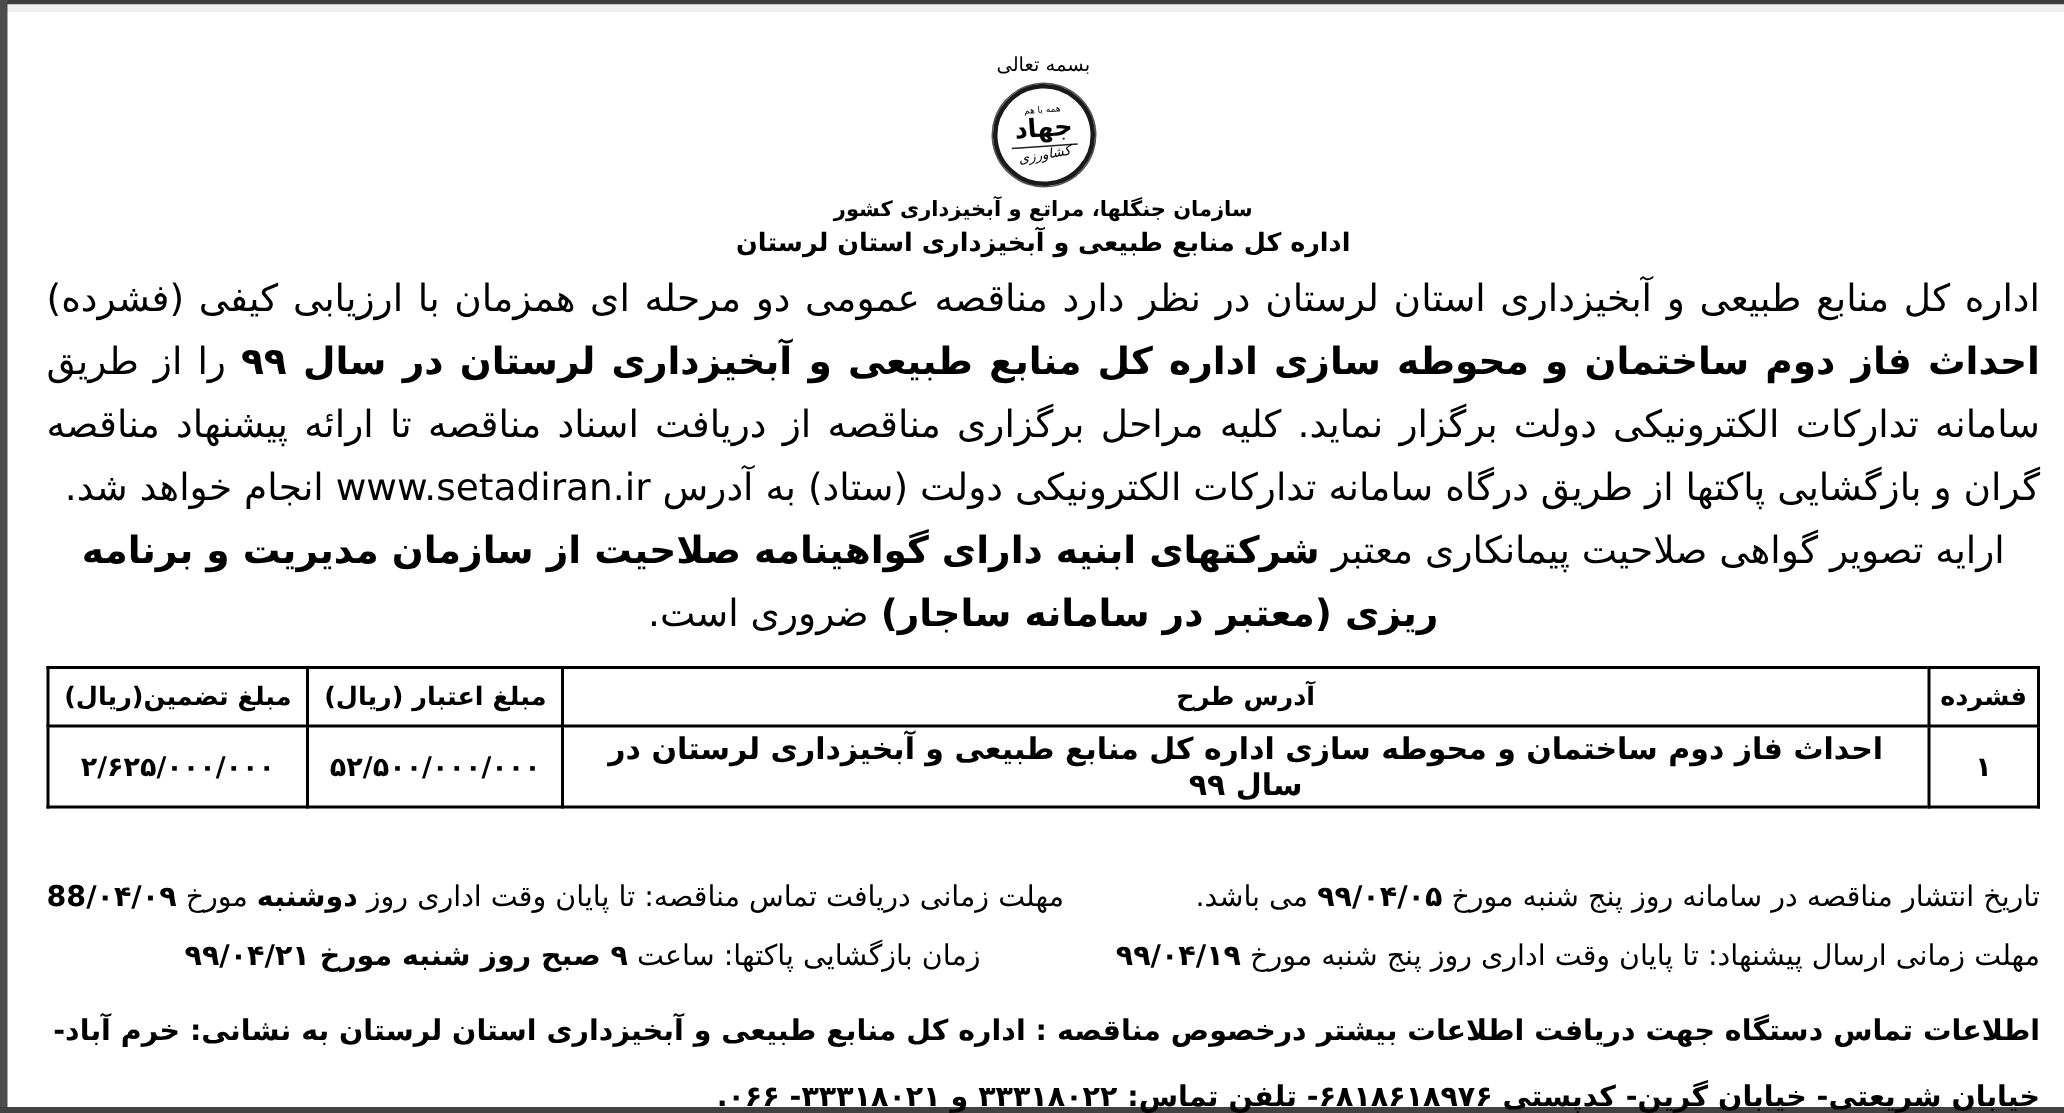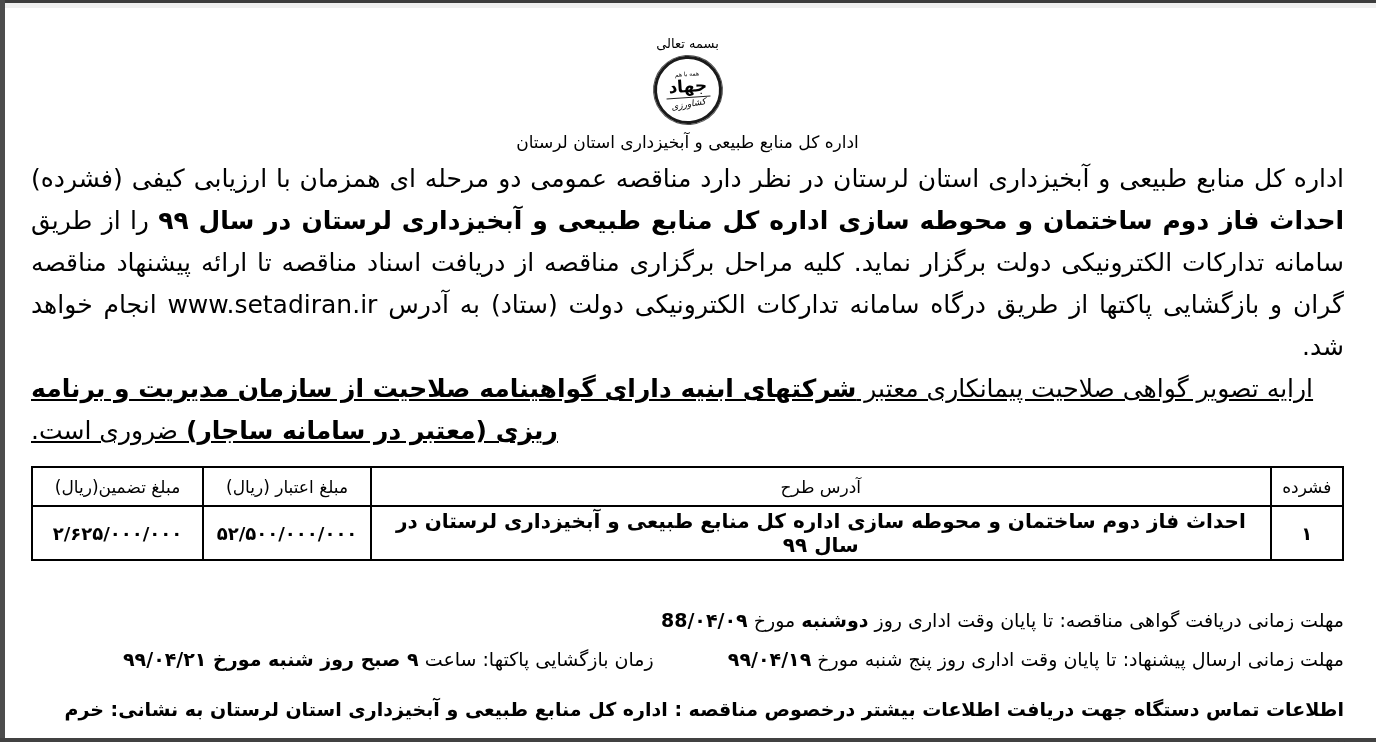--- a/index.html
+++ b/index.html
@@ -4,41 +4,41 @@
 <style>
   html,body{margin:0;padding:0;background:#fff;}
   body{width:1376px;height:742px;position:relative;overflow:hidden;
        font-family:"DejaVu Sans",sans-serif;color:#000;}
   .page{position:absolute;inset:0;background:#fff;}
   .edge-top{position:absolute;top:0;left:0;right:0;height:3px;background:#3d3d3d;}
   .edge-top-light{position:absolute;top:3px;left:0;right:0;height:5px;background:#f0f0f0;}
   .edge-left{position:absolute;top:0;bottom:0;left:0;width:5px;background:#4c4c4c;}
   .edge-bottom{position:absolute;bottom:0;left:0;right:0;height:4px;background:#414141;}
   .content{position:absolute;top:8px;left:5px;right:0;bottom:4px;
-           padding:28px 32px 0 26px;direction:rtl;}
+           padding:28px 16px 0 26px;direction:rtl;}
   
   .header-block{display:flex;flex-direction:column;align-items:center;text-align:center;}
   .bismillah{font-size:13px;margin-bottom:5px;}
   .logo{width:62px;height:62px;border:3px solid #1a1a1a;border-radius:50%;
         box-shadow:0 0 0 1px #555;display:flex;flex-direction:column;align-items:center;
         justify-content:center;line-height:1;margin-bottom:8px;transform:rotate(-4deg);}
   .logo-slogan{font-size:6px;letter-spacing:1px;margin-bottom:1px;}
   .logo-main{font-size:17px;font-weight:bold;border-bottom:1px solid #222;padding:0 3px 2px 3px;}
   .logo-sub{font-size:9px;font-style:italic;transform:rotate(-6deg);margin-top:2px;}
   .org1{font-size:14px;font-weight:bold;margin-bottom:4px;}
-  .org2{font-size:17px;font-weight:normal;}
+  .org2{font-size:17px;font-weight:bold;}
   .title{font-size:22px;font-weight:bold;margin:12px 0 6px 0;}
   
   .body-par{font-size:25px;line-height:42px;margin:6px 0 0 0;text-align:justify;}
-  .body-par.single{text-align:left;margin-top:0;text-decoration:underline;}
+  .body-par.single{text-align:center;margin-top:0;}
   .b{font-weight:bold;}
   
   table.main{border-collapse:collapse;width:100%;margin-top:14px;}
   table.main td,table.main th{border:2px solid #000;text-align:center;vertical-align:middle;}
-  th.h{font-size:17px;font-weight:normal;height:33px;padding:2px 6px;}
+  th.h{font-size:17px;font-weight:bold;height:33px;padding:2px 6px;}
   td.c{font-size:18px;font-weight:bold;height:44px;padding:2px 8px;}
   td.project{font-size:20px;}
   col.c-row{width:72px;} col.c-title{width:894px;} col.c-credit{width:167px;} col.c-guar{width:170px;}
   
   .sched{margin-top:48px;font-size:19px;}
   .sched-row{display:flex;justify-content:space-between;align-items:baseline;margin-bottom:17px;}
   .sched-row .right-chunk{white-space:nowrap;}
   .sched-row .left-chunk{white-space:nowrap;}
   .sched-row.second .left-chunk{margin-left:92px;}
   .contact{font-size:19px;font-weight:bold;line-height:44px;margin-top:4px;text-align:right;}
@@ -54,20 +54,21 @@
 
   <div class="content">
 
     <div class="header-block">
       <div class="bismillah">بسمه تعالی</div>
       <div class="logo">
         <div class="logo-slogan">همه با هم</div>
         <div class="logo-main">جهاد</div>
         <div class="logo-sub">کشاورزی</div>
       </div>
+      <div class="org1">سازمان جنگلها، مراتع و آبخیزداری کشور</div>
       <div class="org2">اداره کل منابع طبیعی و آبخیزداری استان لرستان</div>
     </div>
 
     <p class="body-par"><span>اداره کل منابع طبیعی و آبخیزداری استان لرستان در نظر دارد مناقصه عمومی دو مرحله ای همزمان با ارزیابی کیفی (فشرده) </span><span class="b">احداث فاز دوم ساختمان و محوطه سازی اداره کل منابع طبیعی و آبخیزداری لرستان در سال ۹۹</span><span> را از طریق سامانه تدارکات الکترونیکی دولت برگزار نماید. کلیه مراحل برگزاری مناقصه از دریافت اسناد مناقصه تا ارائه پیشنهاد مناقصه گران و بازگشایی پاکتها از طریق درگاه سامانه تدارکات الکترونیکی دولت (ستاد) به آدرس </span><span>www.setadiran.ir</span><span> انجام خواهد شد.</span></p>
 
     <p class="body-par single"><span>ارایه تصویر گواهی صلاحیت پیمانکاری معتبر </span><span class="b">شرکتهای ابنیه دارای گواهینامه صلاحیت از سازمان مدیریت و برنامه ریزی (معتبر در سامانه ساجار)</span><span> ضروری است.</span></p>
 
     <table class="main" dir="rtl">
       <colgroup>
         <col class="c-row">
@@ -88,21 +89,22 @@
           <td class="c">۱</td>
           <td class="c project">احداث فاز دوم ساختمان و محوطه سازی اداره کل منابع طبیعی و آبخیزداری لرستان در سال ۹۹</td>
           <td class="c">۵۲/۵۰۰/۰۰۰/۰۰۰</td>
           <td class="c">۲/۶۲۵/۰۰۰/۰۰۰</td>
         </tr>
       </tbody>
     </table>
 
     <div class="sched">
       <div class="sched-row">
-        <span class="left-chunk"><span>مهلت زمانی دریافت گواهی مناقصه: تا پایان وقت اداری روز </span><span class="b">دوشنبه</span><span> مورخ </span><span class="b">88/۰۴/۰۹</span></span>
+        <span class="right-chunk"><span>تاریخ انتشار مناقصه در سامانه روز پنج شنبه مورخ </span><span class="b">۹۹/۰۴/۰۵</span><span> می باشد.</span></span>
+        <span class="left-chunk"><span>مهلت زمانی دریافت تماس مناقصه: تا پایان وقت اداری روز </span><span class="b">دوشنبه</span><span> مورخ </span><span class="b">88/۰۴/۰۹</span></span>
       </div>
       <div class="sched-row second">
         <span class="right-chunk"><span>مهلت زمانی ارسال پیشنهاد: تا پایان وقت اداری روز پنج شنبه مورخ </span><span class="b">۹۹/۰۴/۱۹</span></span>
         <span class="left-chunk"><span>زمان بازگشایی پاکتها: ساعت </span><span class="b">۹ صبح روز شنبه مورخ ۹۹/۰۴/۲۱</span></span>
       </div>
     </div>
 
     <p class="contact">اطلاعات تماس دستگاه جهت دریافت اطلاعات بیشتر درخصوص مناقصه : اداره کل منابع طبیعی و آبخیزداری استان لرستان به نشانی: خرم آباد- خیابان شریعتی- خیابان گرین- کدپستی ۶۸۱۸۶۱۸۹۷۶- تلفن تماس: ۳۳۳۱۸۰۲۲ و ۳۳۳۱۸۰۲۱- ۰۶۶.</p>
 
   </div>

